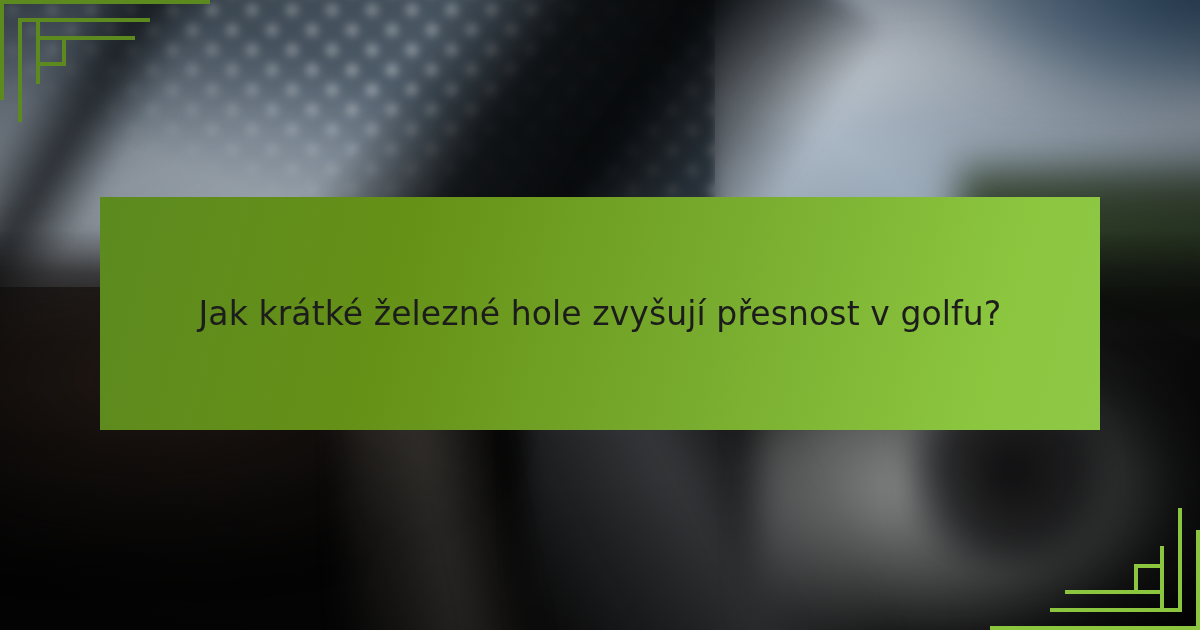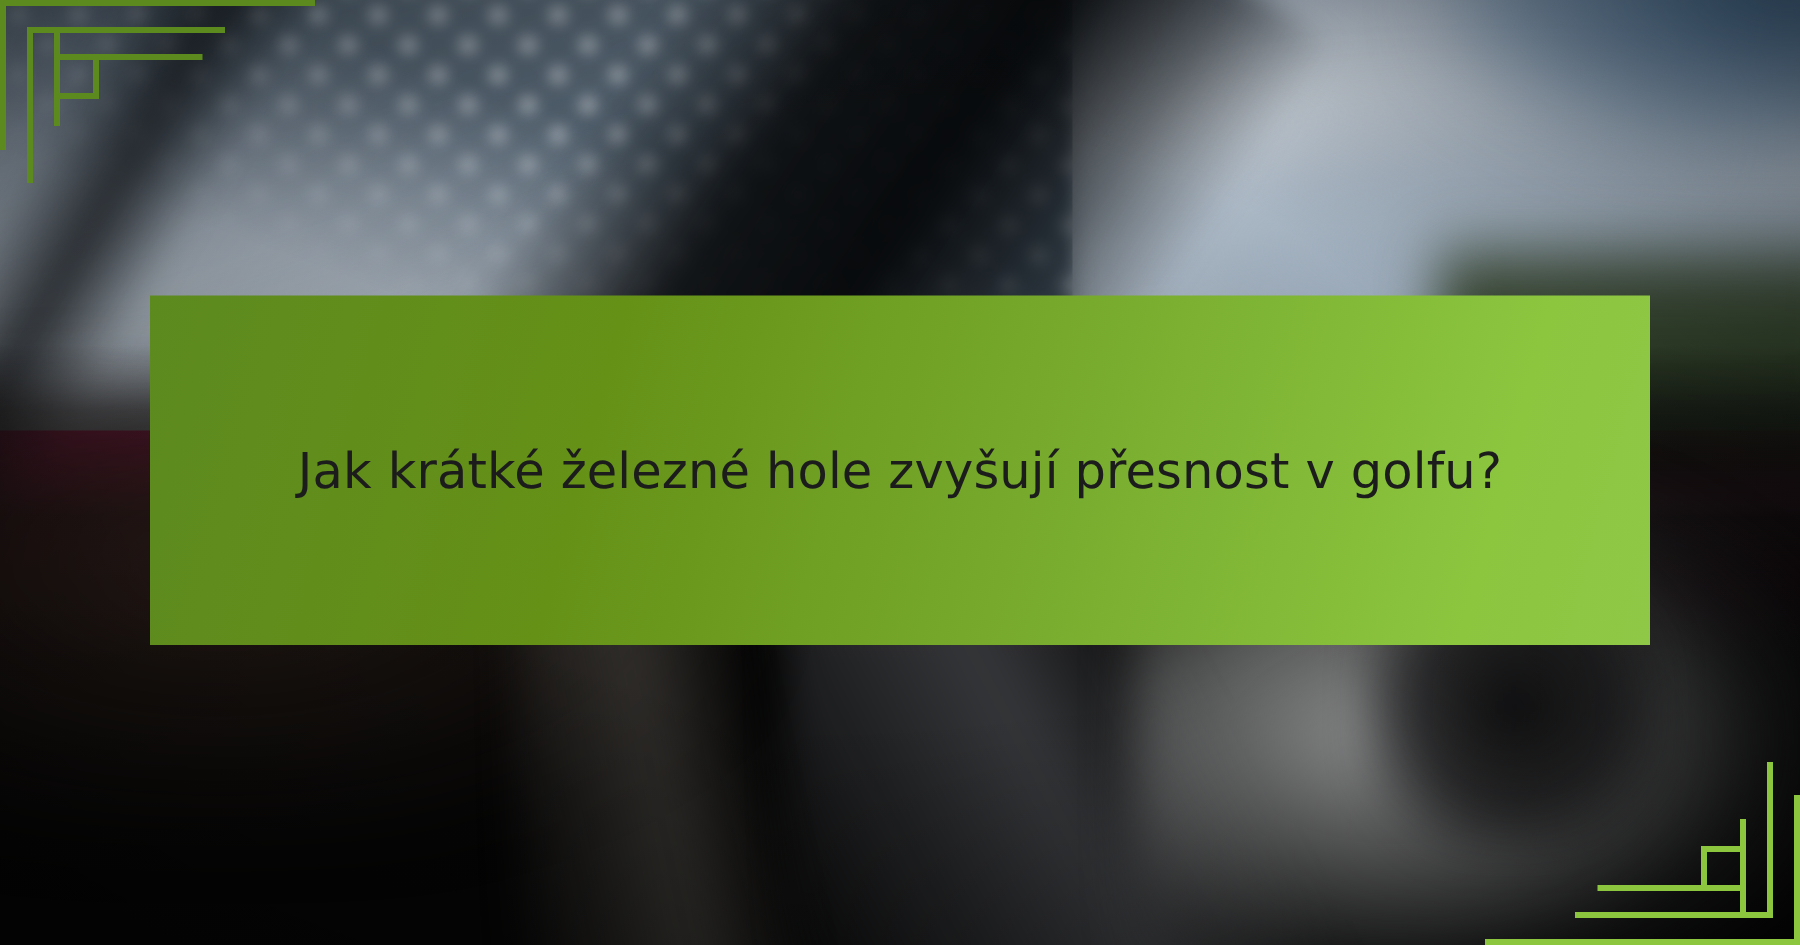--- a/index.html
+++ b/index.html
@@ -9,21 +9,21 @@
   }
   body {
     font-family: "DejaVu Sans", "Liberation Sans", sans-serif;
   }
 
   .stage {
     position: relative;
     width: 1200px;
     height: 630px;
     overflow: hidden;
-    background: #be185d;
+    background: #404040;
   }
 
   
   .photo {
     position: absolute;
     inset: -40px;
     overflow: hidden;
   }
 
   

